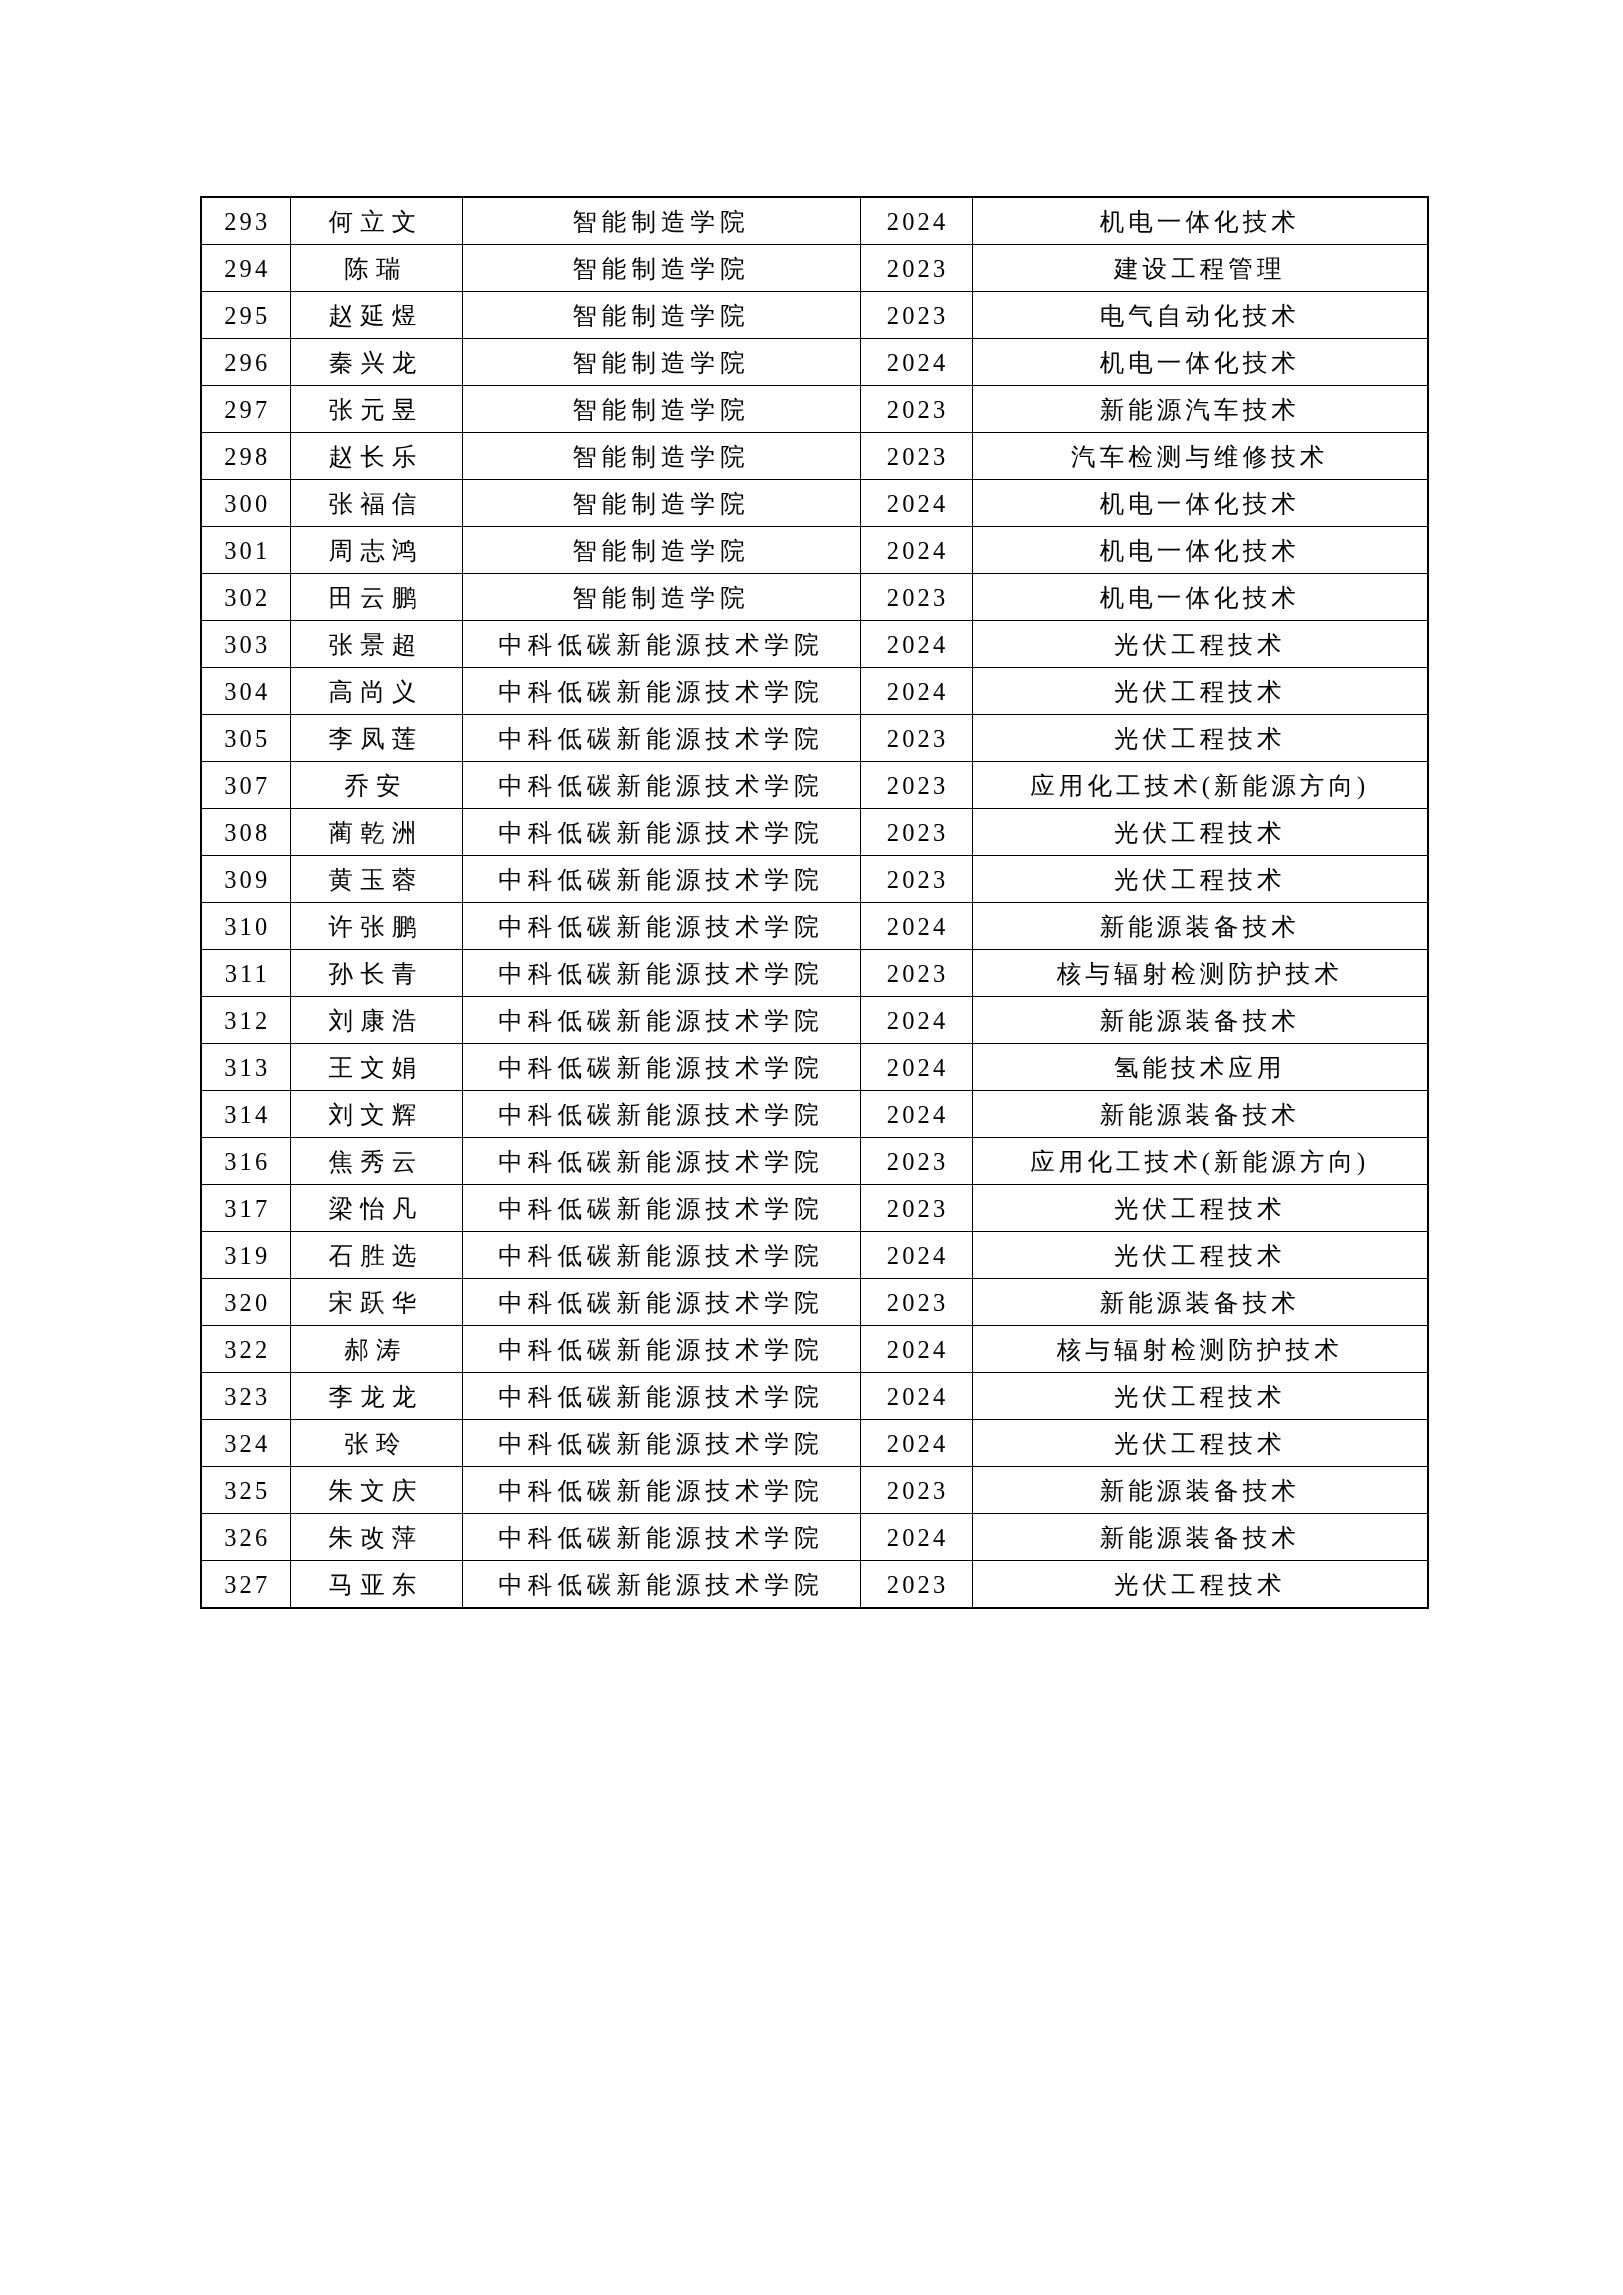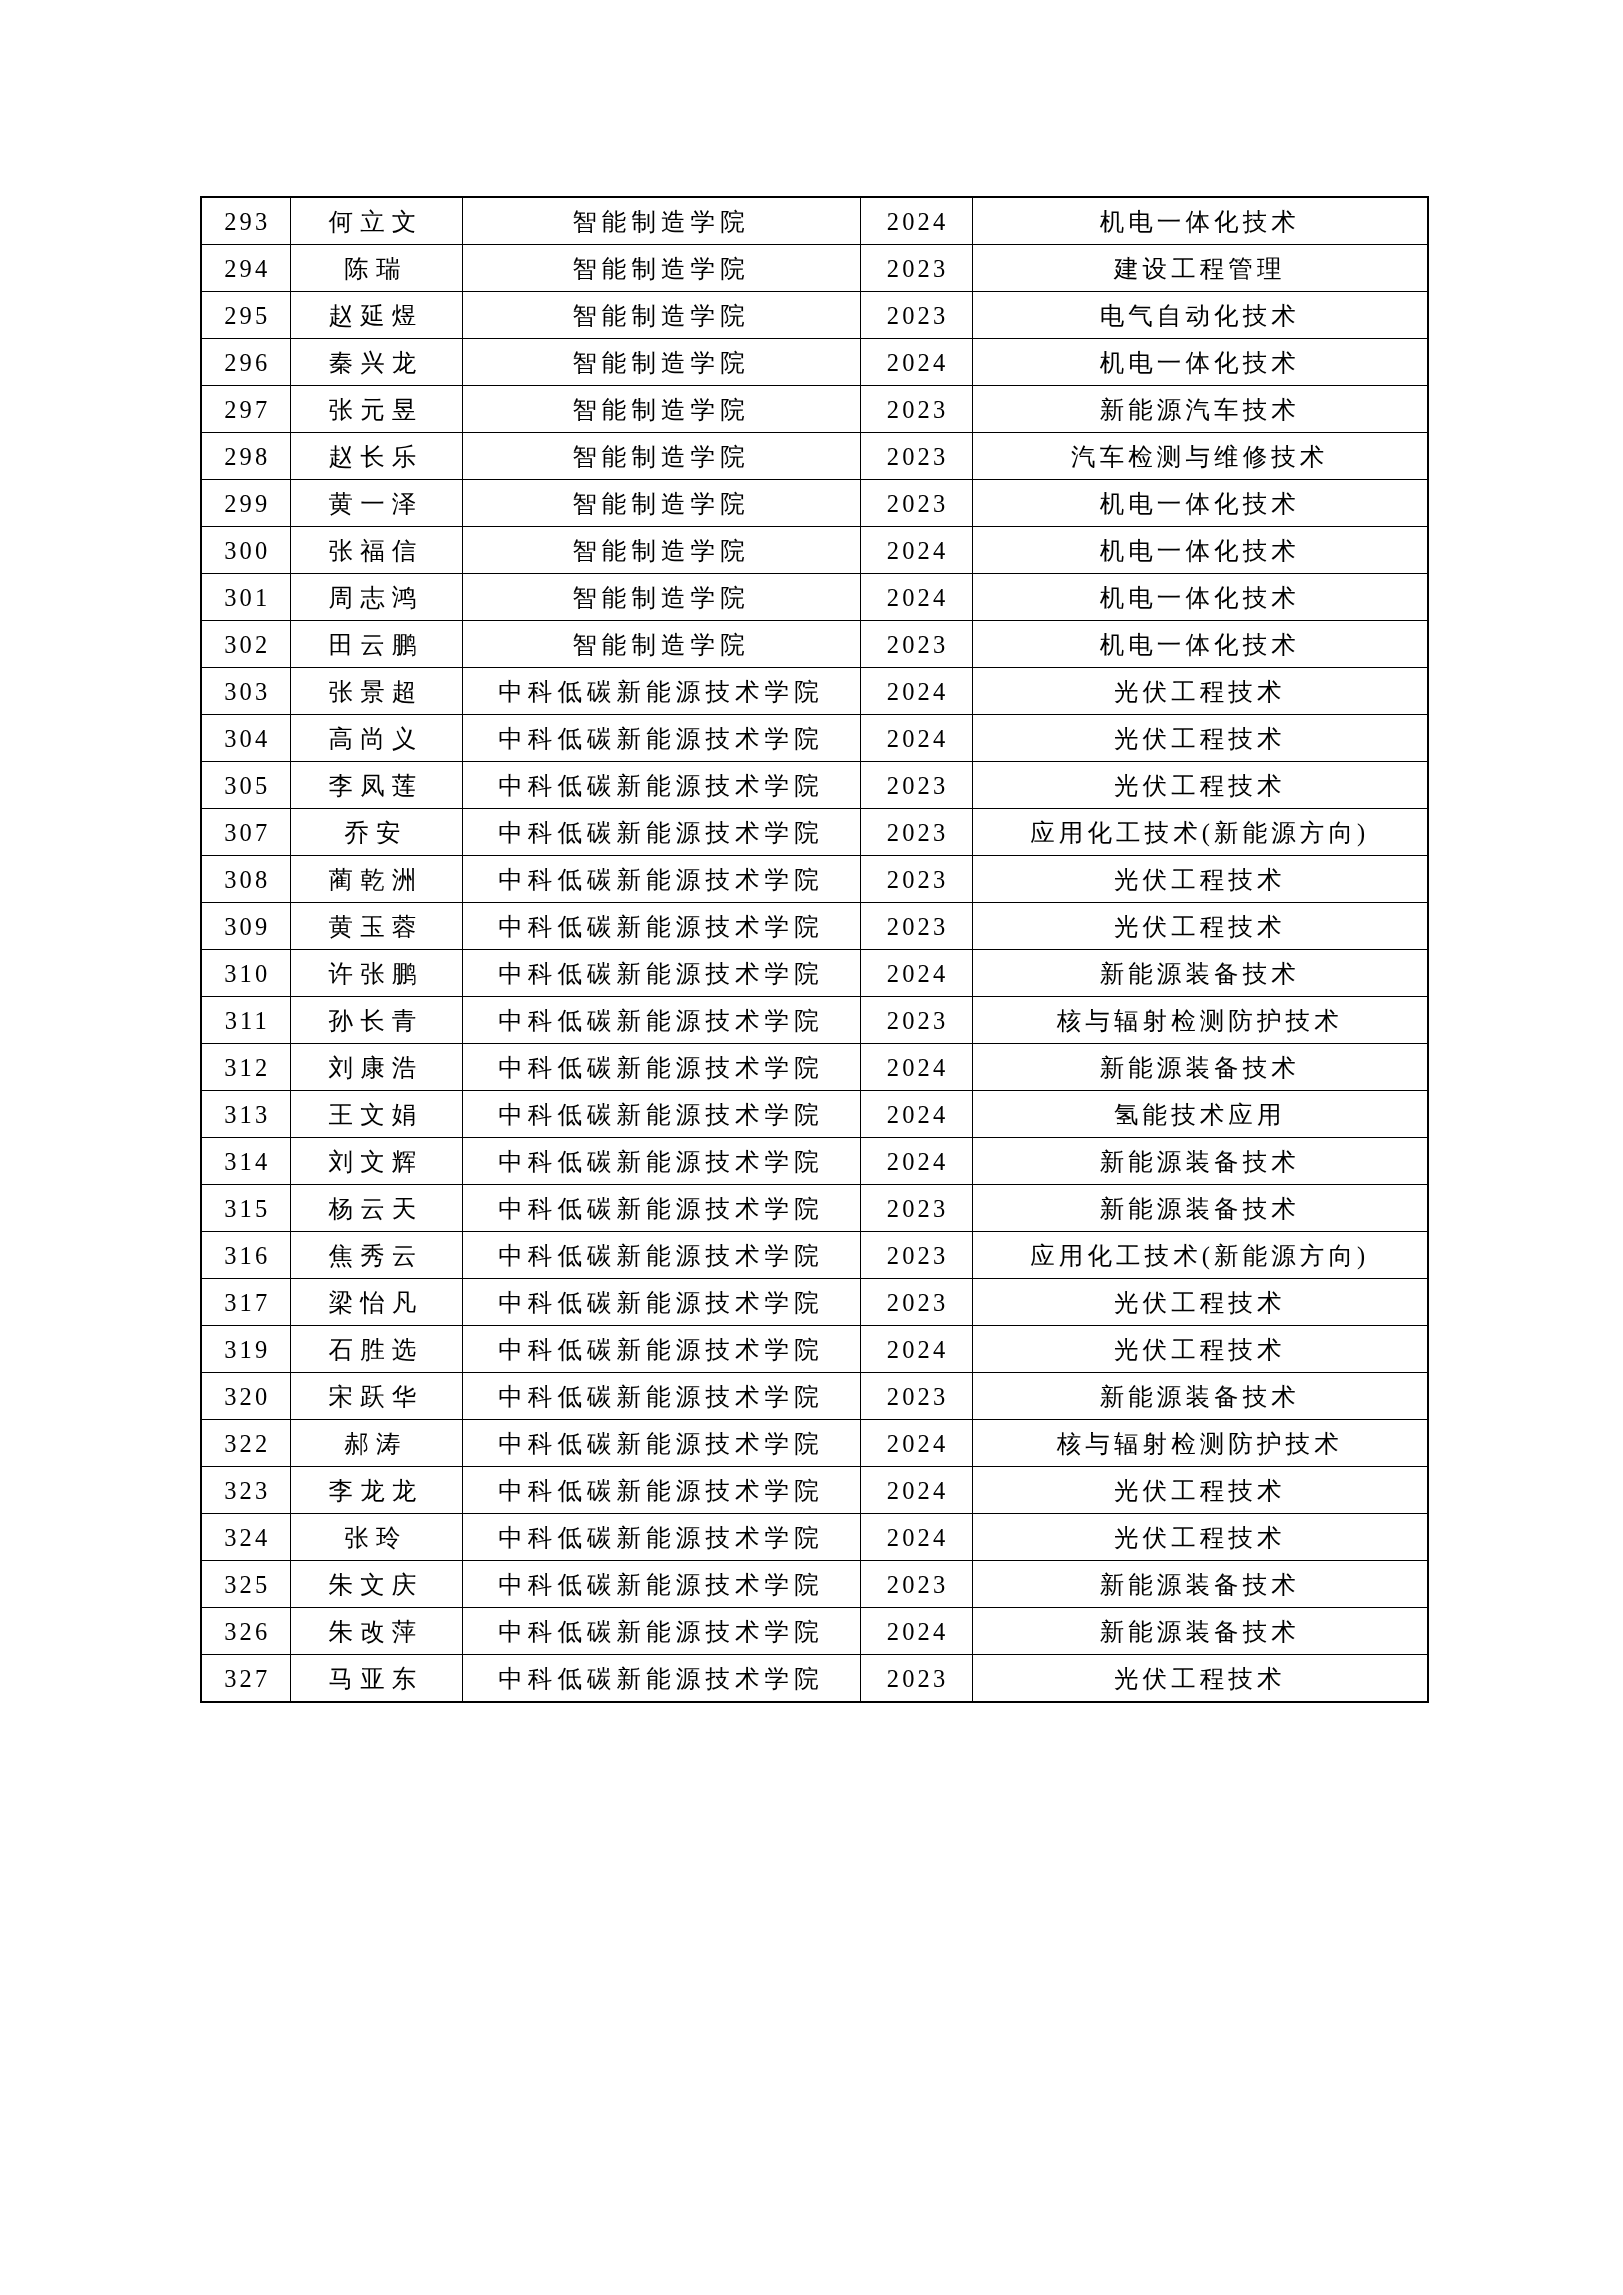--- a/index.html
+++ b/index.html
@@ -91,27 +91,20 @@
           <td class="c-major">新能源汽车技术</td>
         </tr>
         <tr>
           <td class="c-no">298</td>
           <td class="c-name">赵长乐</td>
           <td class="c-college">智能制造学院</td>
           <td class="c-year">2023</td>
           <td class="c-major">汽车检测与维修技术</td>
         </tr>
         <tr>
-          <td class="c-no">299</td>
-          <td class="c-name">黄一泽</td>
-          <td class="c-college">智能制造学院</td>
-          <td class="c-year">2023</td>
-          <td class="c-major">机电一体化技术</td>
-        </tr>
-        <tr>
           <td class="c-no">300</td>
           <td class="c-name">张福信</td>
           <td class="c-college">智能制造学院</td>
           <td class="c-year">2024</td>
           <td class="c-major">机电一体化技术</td>
         </tr>
         <tr>
           <td class="c-no">301</td>
           <td class="c-name">周志鸿</td>
           <td class="c-college">智能制造学院</td>
@@ -193,27 +186,20 @@
           <td class="c-name">王文娟</td>
           <td class="c-college">中科低碳新能源技术学院</td>
           <td class="c-year">2024</td>
           <td class="c-major">氢能技术应用</td>
         </tr>
         <tr>
           <td class="c-no">314</td>
           <td class="c-name">刘文辉</td>
           <td class="c-college">中科低碳新能源技术学院</td>
           <td class="c-year">2024</td>
-          <td class="c-major">新能源装备技术</td>
-        </tr>
-        <tr>
-          <td class="c-no">315</td>
-          <td class="c-name">杨云天</td>
-          <td class="c-college">中科低碳新能源技术学院</td>
-          <td class="c-year">2023</td>
           <td class="c-major">新能源装备技术</td>
         </tr>
         <tr>
           <td class="c-no">316</td>
           <td class="c-name">焦秀云</td>
           <td class="c-college">中科低碳新能源技术学院</td>
           <td class="c-year">2023</td>
           <td class="c-major">应用化工技术(新能源方向)</td>
         </tr>
         <tr>

